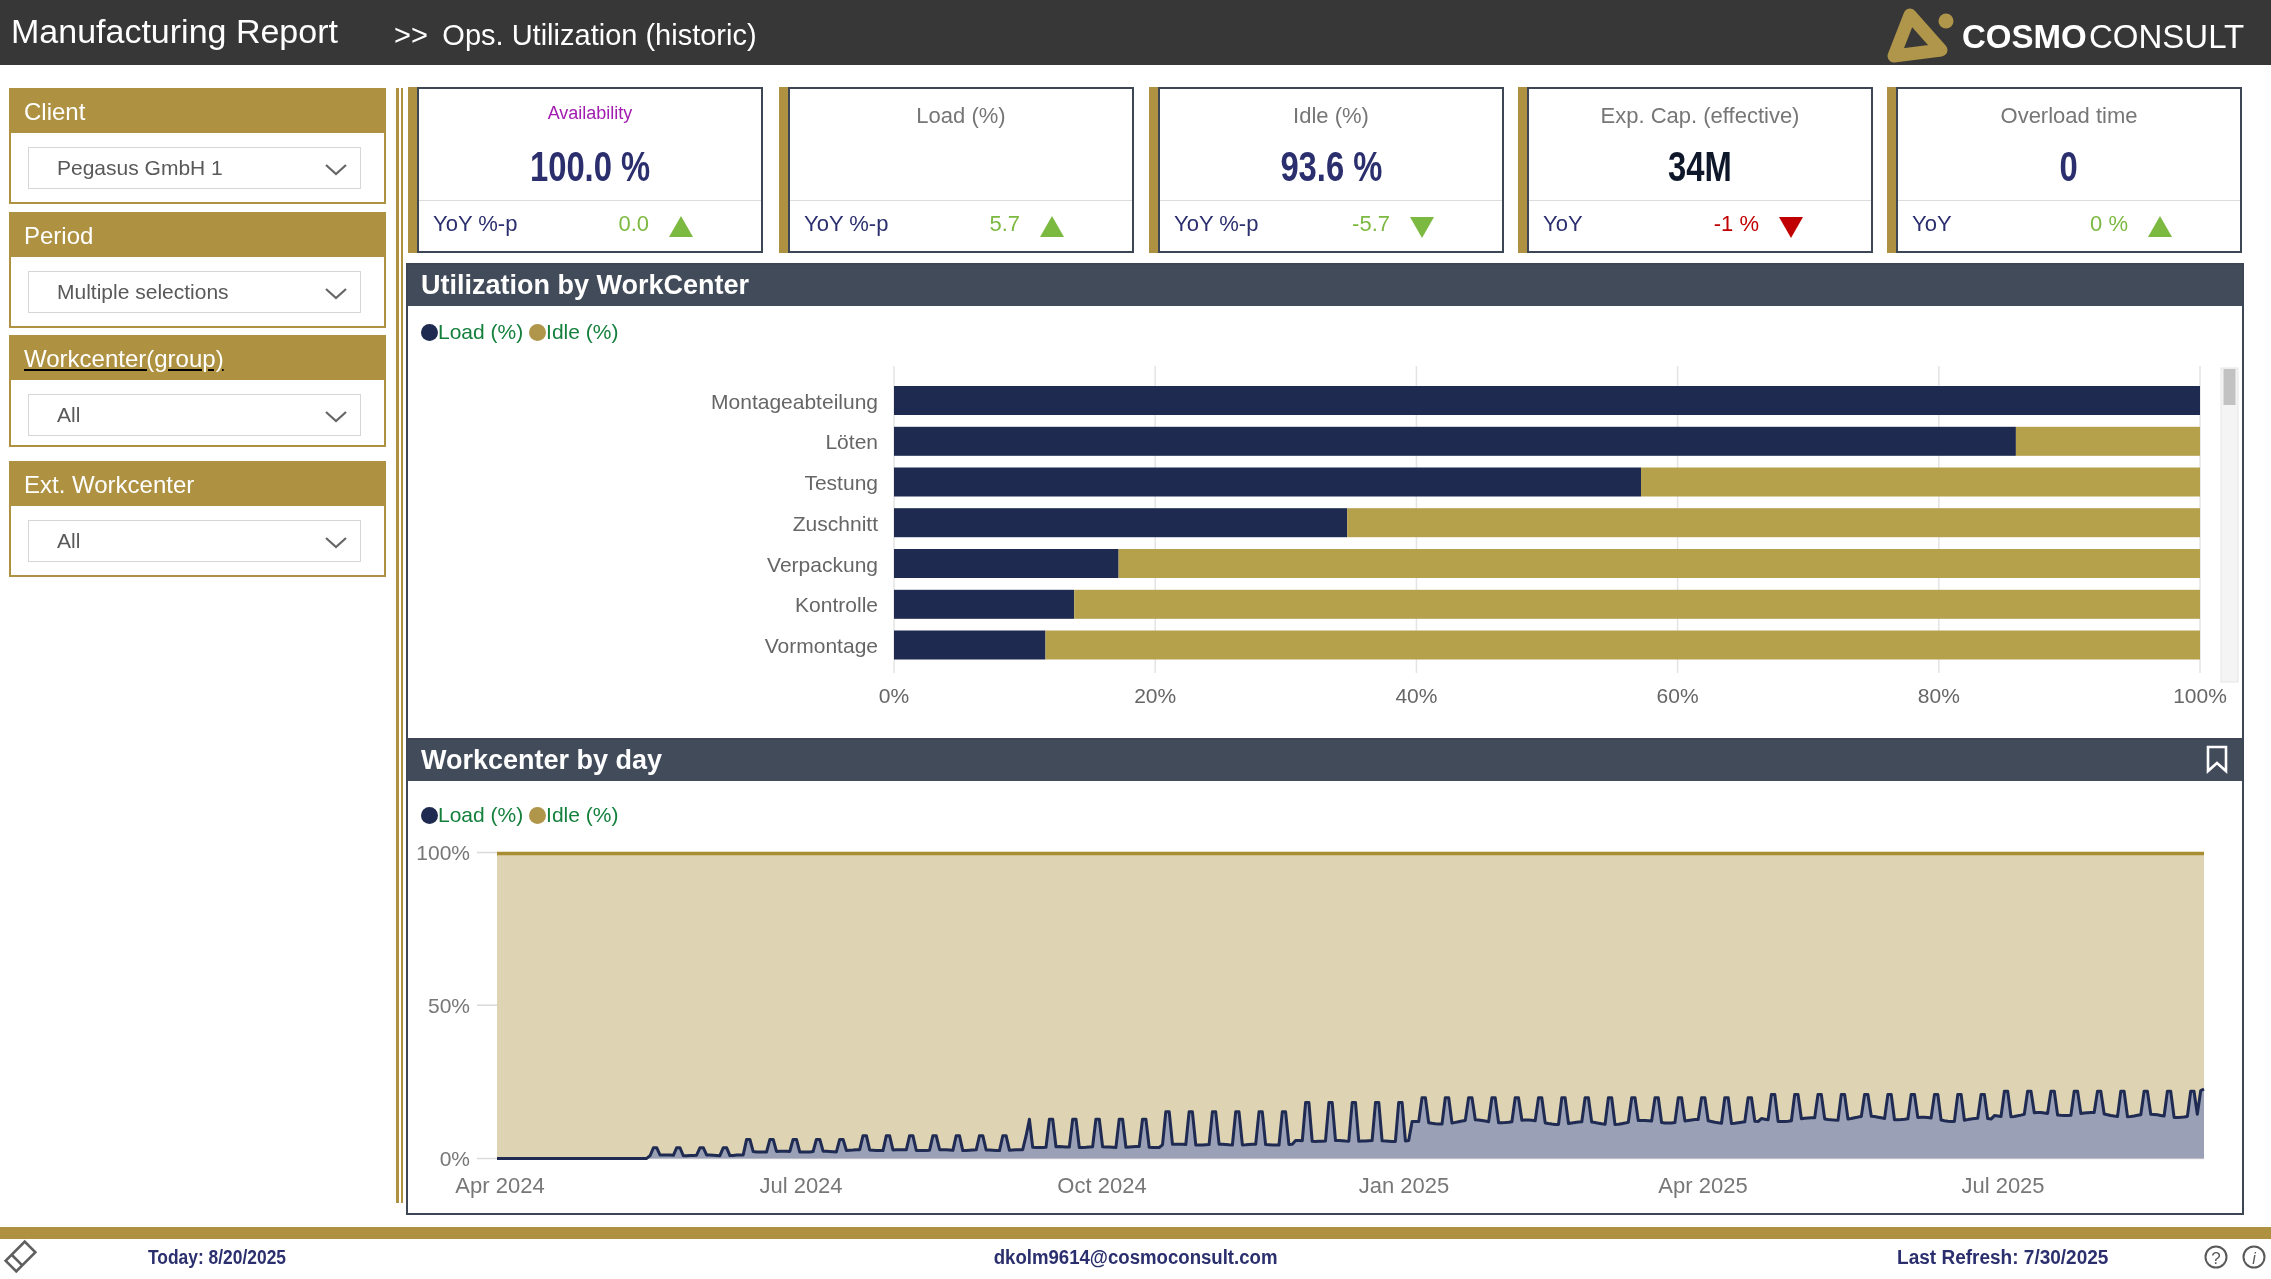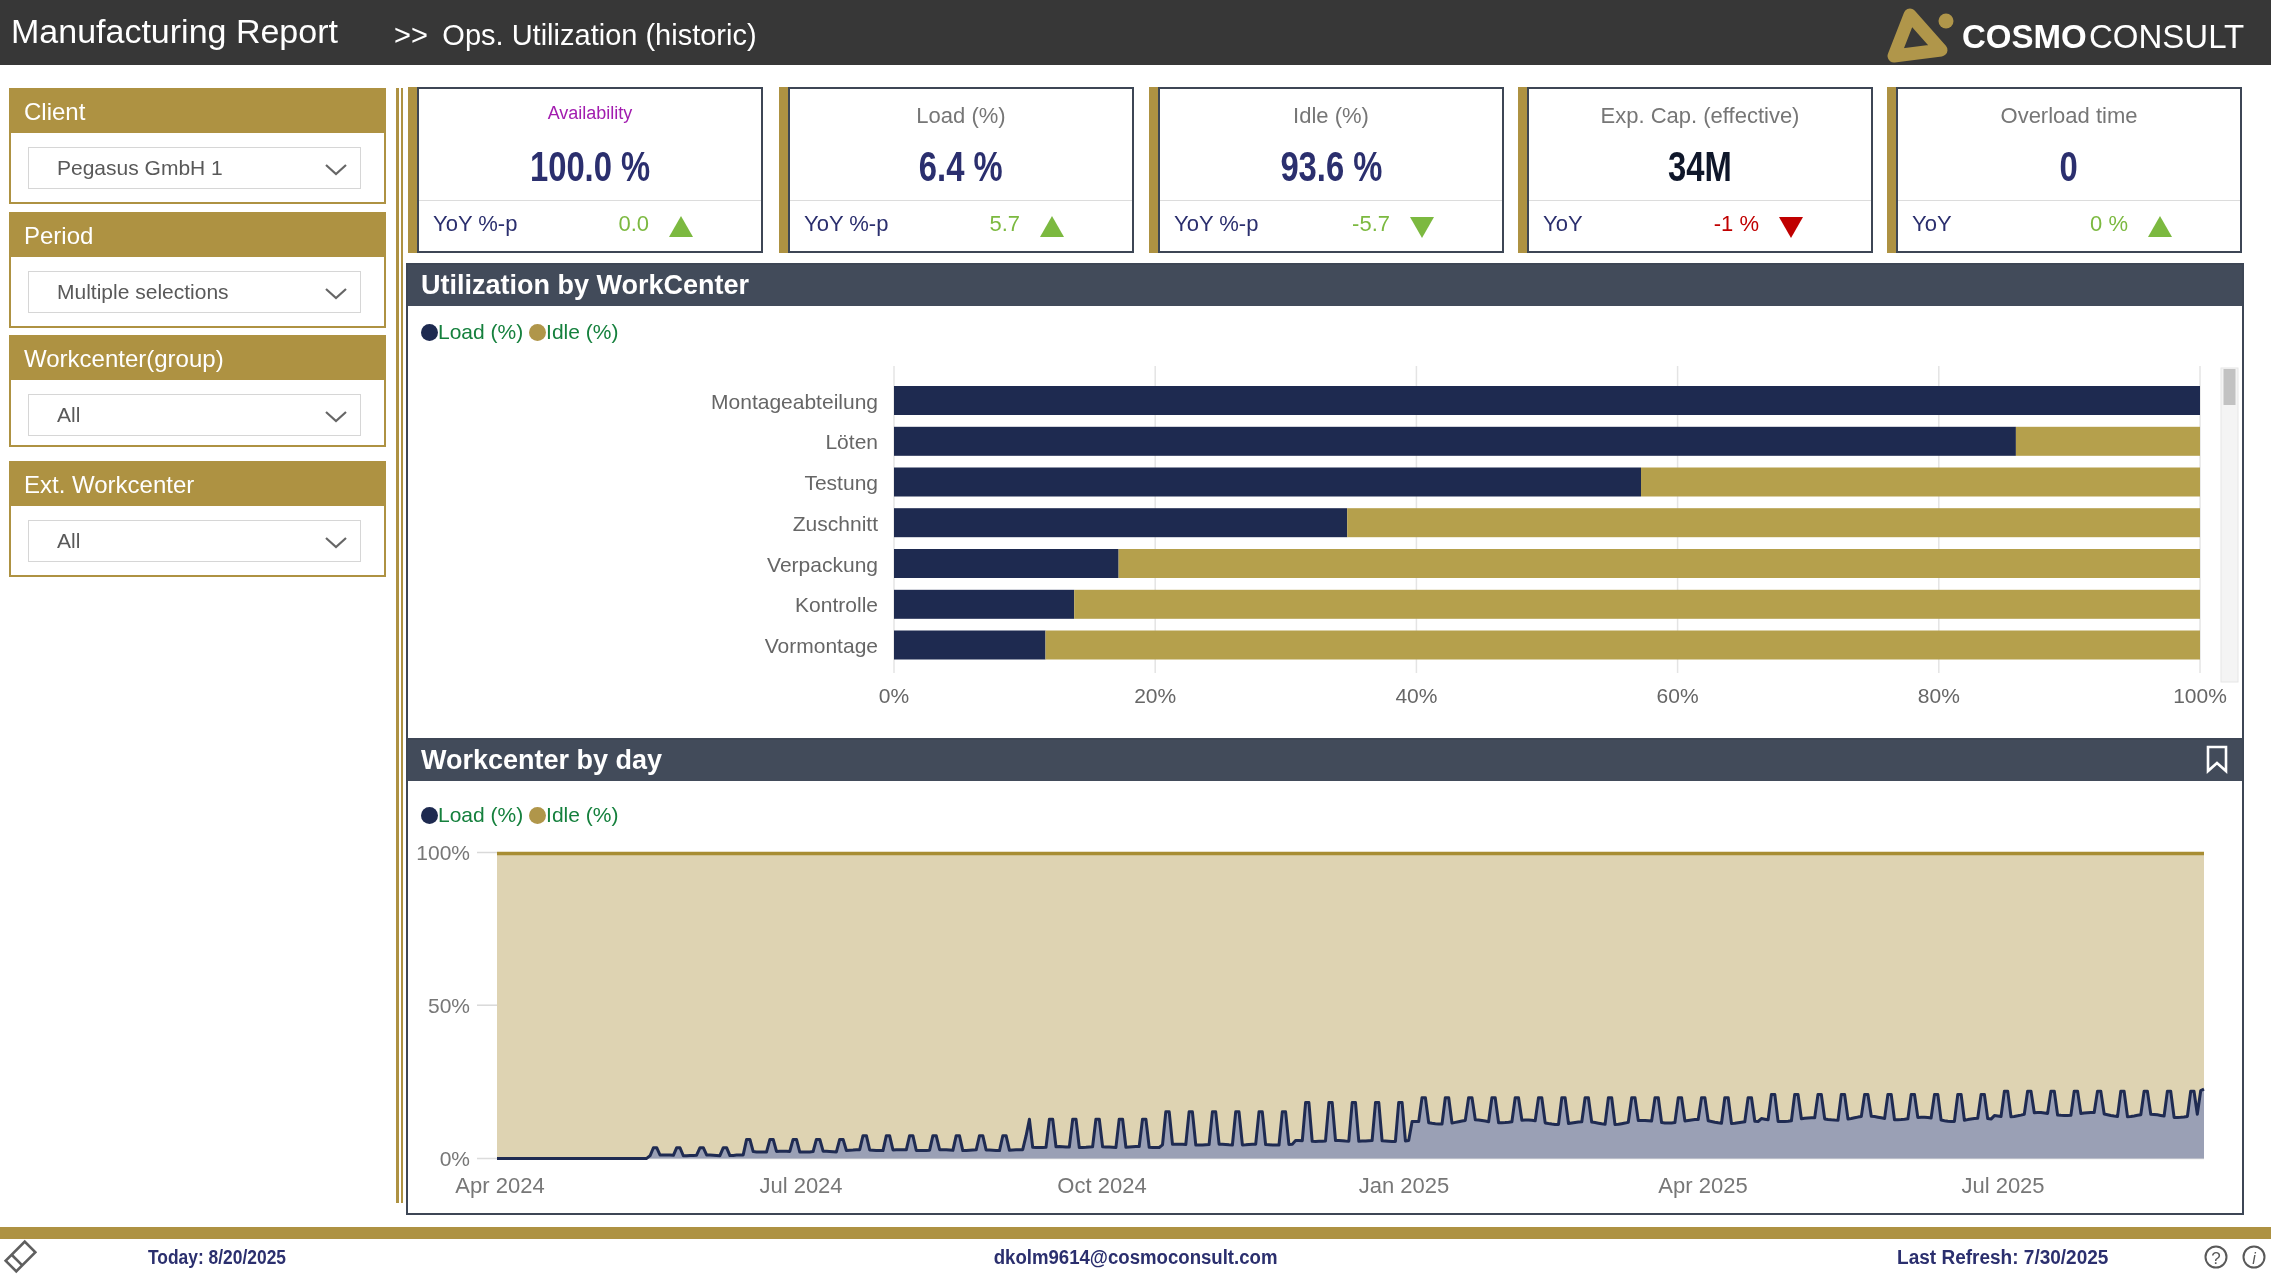--- a/index.html
+++ b/index.html
@@ -44,21 +44,21 @@
 <div class="abs panel" style="left:9px;top:212px;width:377px;height:116px;">
   <div class="phead">Period</div>
   <div class="abs sel" style="left:17px;top:57px;">
     <span>Multiple selections</span>
     <svg width="24" height="13" style="position:absolute;right:12px;top:15px;">
         <path d="M2 2 L12 11 L22 2" stroke="#666" stroke-width="2.2" fill="none"></path>
       </svg>
   </div>
 </div>
 
-<div class="abs panel" style="left:9px;top:335px;width:377px;height:112px;">
+<div class="abs panel" style="left:9px;top:335px;width:377px;height:112px;text-decoration:underline;">
   <div class="phead">Workcenter(group)</div>
   <div class="abs sel" style="left:17px;top:57px;">
     <span>All</span>
     <svg width="24" height="13" style="position:absolute;right:12px;top:15px;">
         <path d="M2 2 L12 11 L22 2" stroke="#666" stroke-width="2.2" fill="none"></path>
       </svg>
   </div>
 </div>
 
 <div class="abs panel" style="left:9px;top:461px;width:377px;height:116px;">
@@ -80,21 +80,20 @@
   <div class="abs" style="left:0;top:54px;width:100%;text-align:center;font-size:42px;font-weight:bold;color:#2b2f6e;"><span style="display:inline-block;transform:scaleX(0.78);">100.0 %</span></div>
   <div class="abs" style="left:0;top:111px;width:100%;height:1px;background:#dcdcdc;"></div>
   <div class="abs" style="left:14px;top:122px;font-size:22px;color:#2b2f6e;">YoY %-p</div>
   <div class="abs" style="right:112px;top:122px;font-size:22px;color:#7cb940;">0.0</div>
   <div class="abs" style="right:68px;top:127px;width:0;height:0;border-left:12px solid transparent;border-right:12px solid transparent;border-bottom:21px solid #7cb940;"></div>
 </div>
 
 <div class="abs" style="left:779px;top:87px;width:9px;height:166px;background:#ae9242;"></div>
 <div class="abs card" style="left:788px;top:87px;width:346px;height:166px;">
   <div class="abs" style="left:0;top:14px;width:100%;text-align:center;font-size:22px;color:#767676;">Load (%)</div>
-  <div class="abs" style="left:0;top:54px;width:100%;text-align:center;font-size:42px;font-weight:bold;color:#2b2f6e;"><span style="display:inline-block;transform:scaleX(0.78);">6.4 %</span></div>
   <div class="abs" style="left:0;top:111px;width:100%;height:1px;background:#dcdcdc;"></div>
   <div class="abs" style="left:14px;top:122px;font-size:22px;color:#2b2f6e;">YoY %-p</div>
   <div class="abs" style="right:112px;top:122px;font-size:22px;color:#7cb940;">5.7</div>
   <div class="abs" style="right:68px;top:127px;width:0;height:0;border-left:12px solid transparent;border-right:12px solid transparent;border-bottom:21px solid #7cb940;"></div>
 </div>
 
 <div class="abs" style="left:1149px;top:87px;width:9px;height:166px;background:#ae9242;"></div>
 <div class="abs card" style="left:1158px;top:87px;width:346px;height:166px;">
   <div class="abs" style="left:0;top:14px;width:100%;text-align:center;font-size:22px;color:#767676;">Idle (%)</div>
   <div class="abs" style="left:0;top:54px;width:100%;text-align:center;font-size:42px;font-weight:bold;color:#2b2f6e;"><span style="display:inline-block;transform:scaleX(0.78);">93.6 %</span></div>

